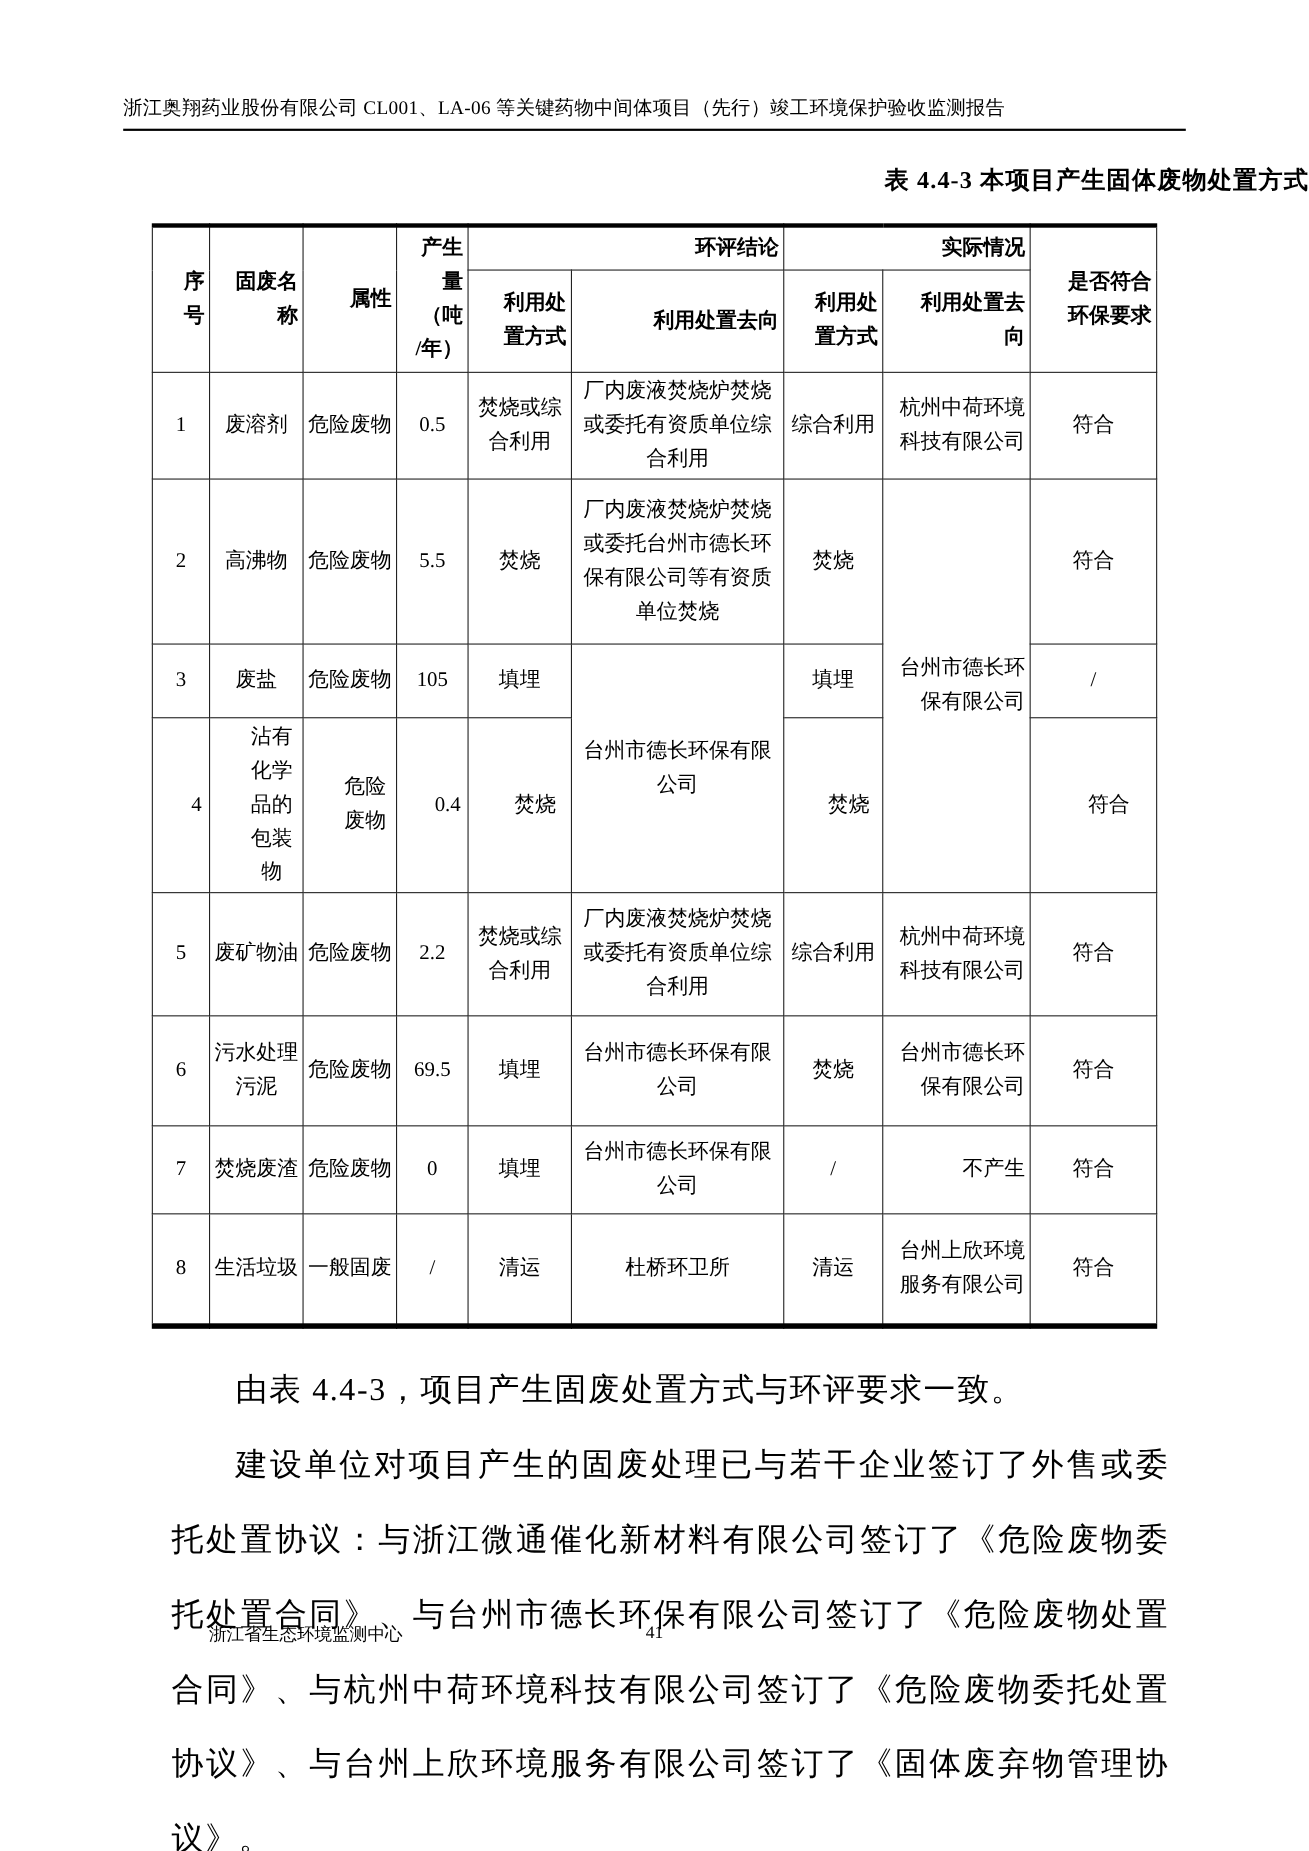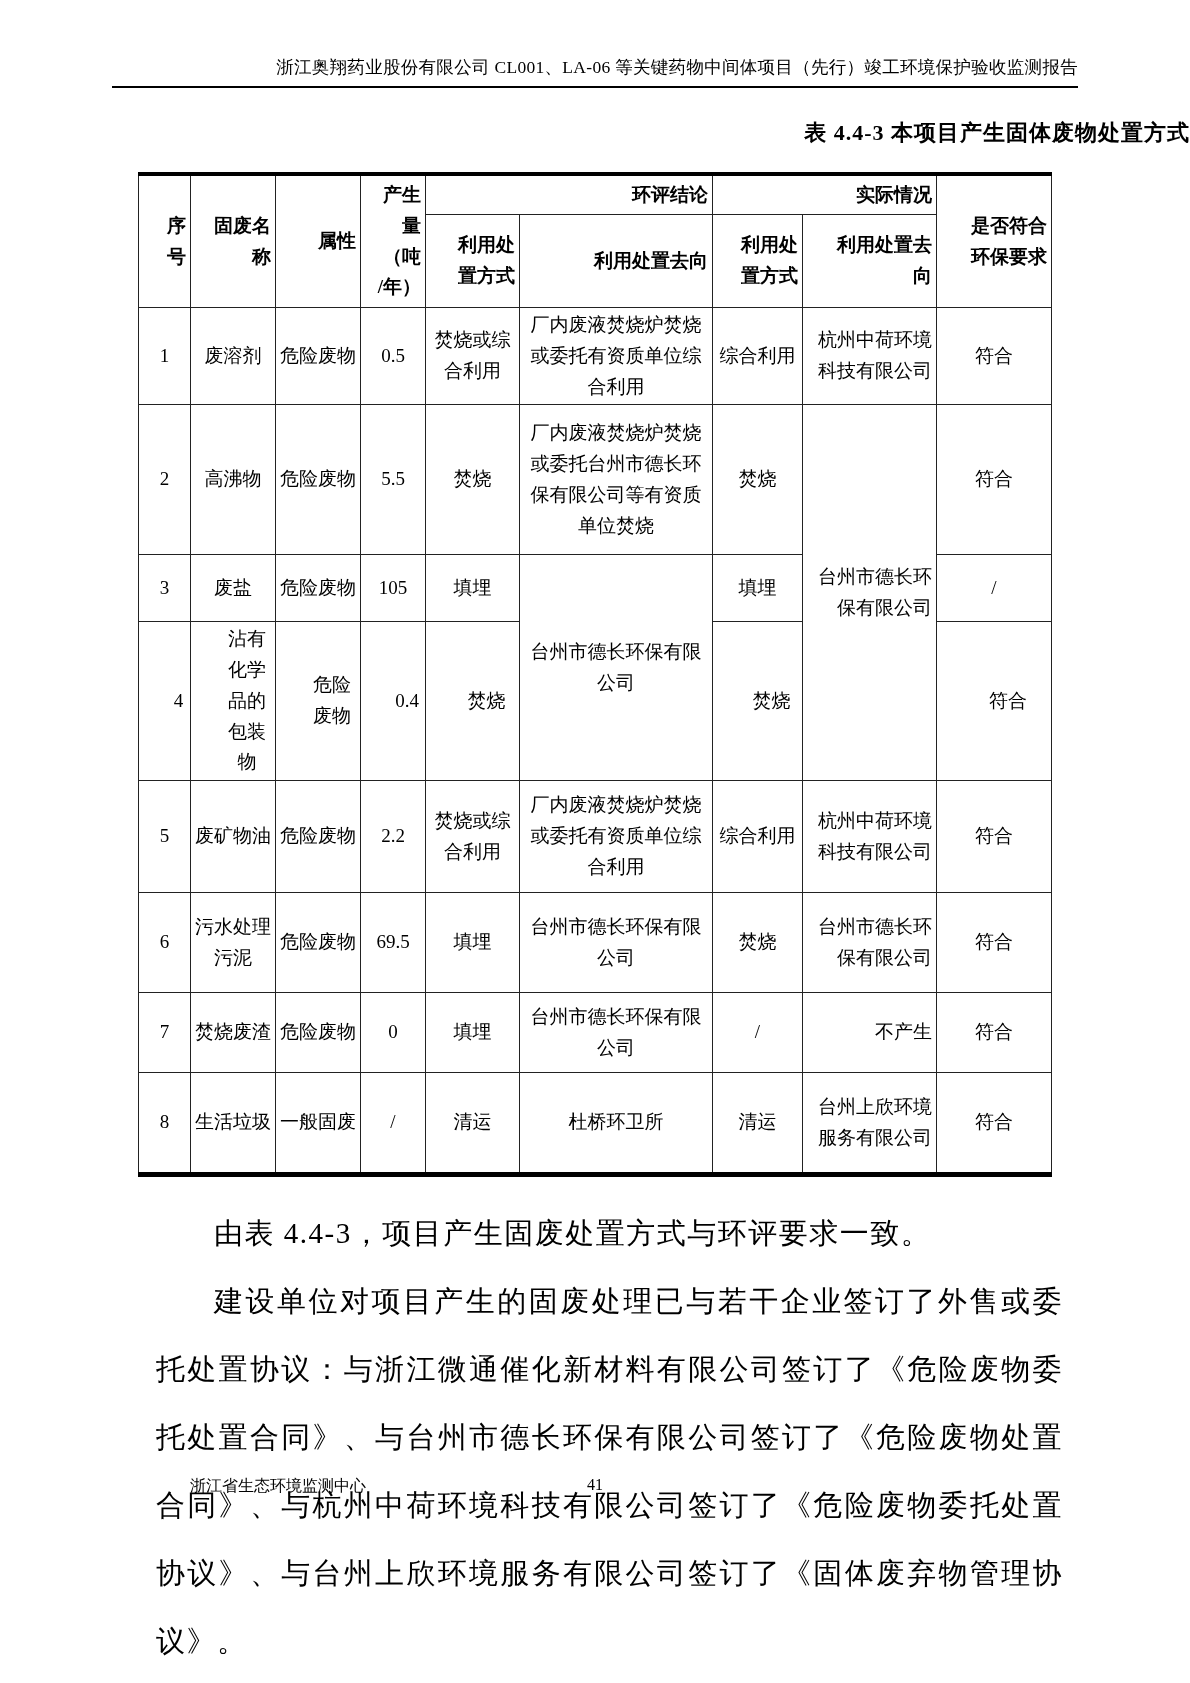--- a/index.html
+++ b/index.html
@@ -4,22 +4,22 @@
 <style>
   html,body{margin:0;padding:0;background:#e8e8e8;}
   .page{
     width:1190px;height:1683px;margin:0 auto;background:#ffffff;
     position:relative;color:#000;
     font-family:"Liberation Serif","DejaVu Serif",serif;
     overflow:hidden;
   }
   
   .doc-header{
-    margin:0 112px;padding-top:55px;padding-bottom:7px;
-    border-bottom:2px solid #000;text-align:right;
+    margin:0 112px;padding-top:86px;padding-bottom:7px;
+    border-bottom:2px solid #000;text-align:left;
   }
   .doc-header-text{font-size:17.5px;letter-spacing:0.3px;}
   
   .table-title{
     margin-top:30px;text-align:right;
     font-size:22px;font-weight:bold;letter-spacing:1px;
   }
   
   table.waste{
     border-collapse:collapse;table-layout:fixed;

